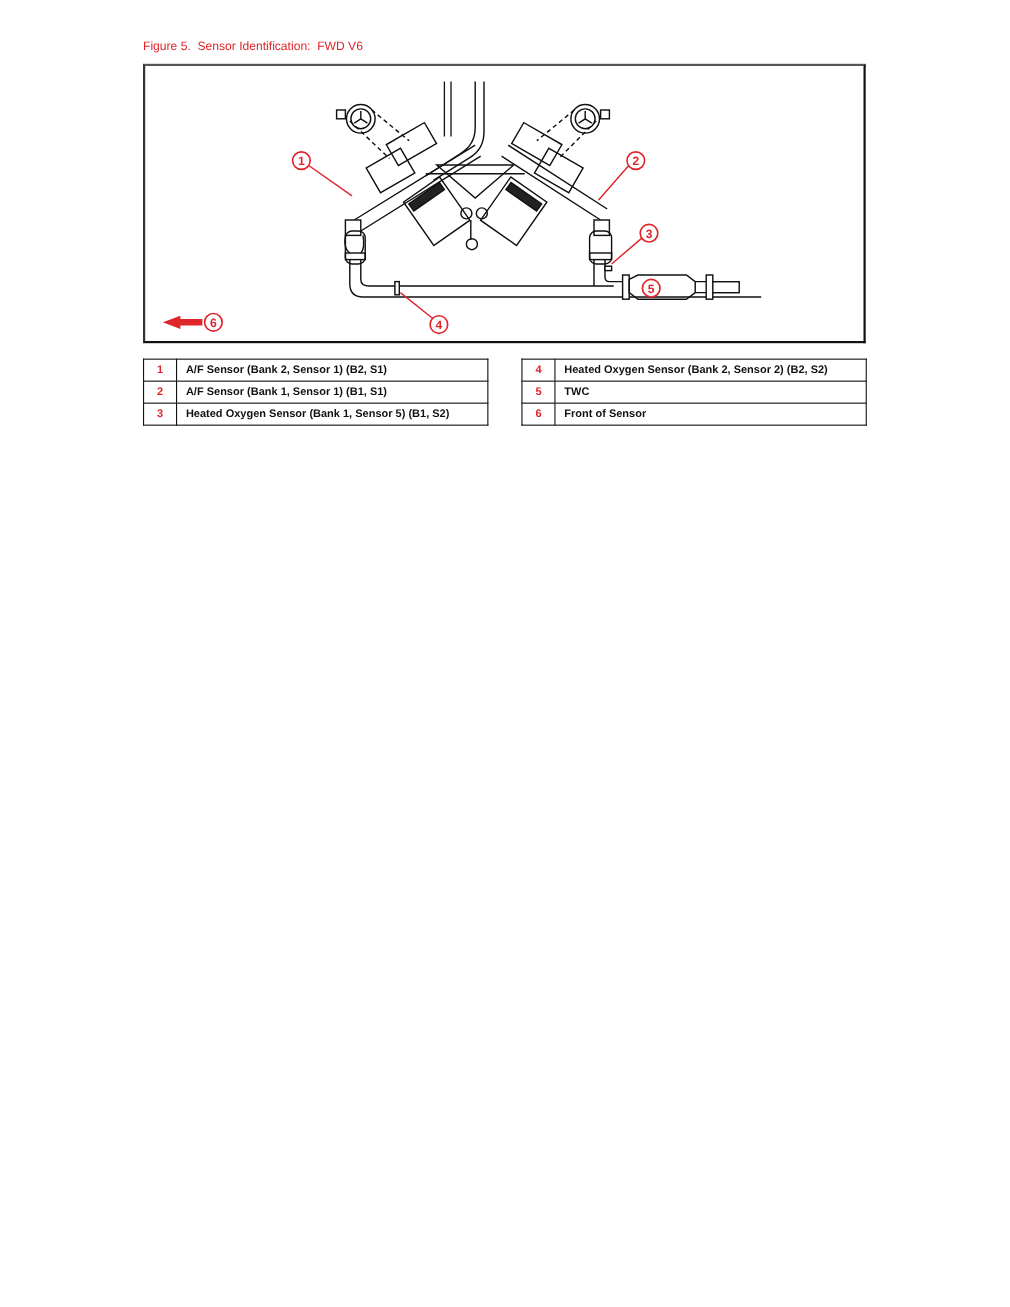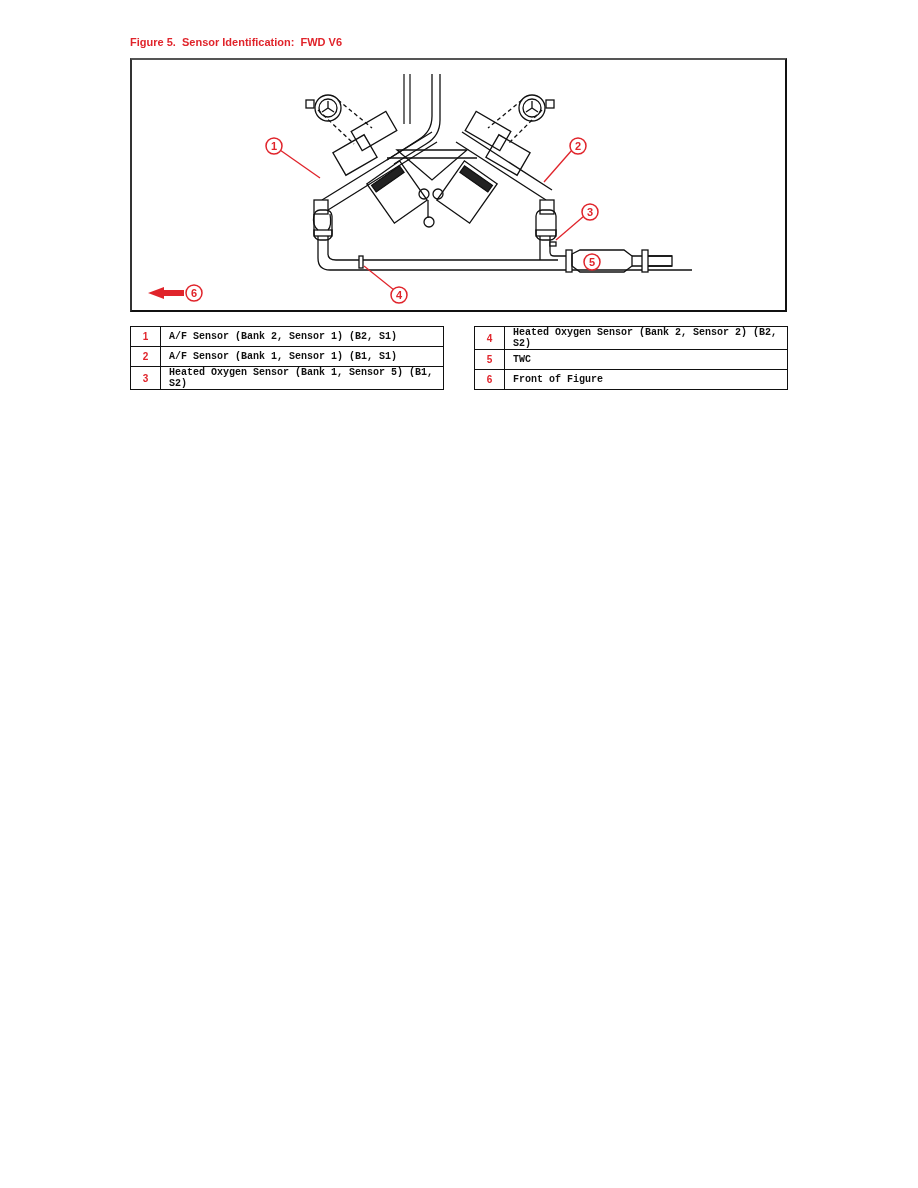--- a/index.html
+++ b/index.html
@@ -1,26 +1,26 @@
 <!DOCTYPE html>
 <html><head>
 <meta charset="utf-8">
 <style>
   html, body { margin: 0; padding: 0; background: #ffffff; }
   body { width: 918px; height: 1188px; position: relative; overflow: hidden;
          font-family: "Liberation Sans", sans-serif; }
-  .fig-title { position: absolute; left: 130px; top: 36px; font-size: 11px; font-weight: bold;
+  .fig-title { position: absolute; left: 130px; top: 36px; font-size: 11px; font-weight: normal;
                color: #e0242b; letter-spacing: 0; white-space: pre; }
   .fig-box { position: absolute; left: 130px; top: 58px; width: 653px; height: 250px;
              border: 2px solid #111; border-top-color: #555; border-left-color: #333; background: #fff; }
   .fig-box svg { position: absolute; left: 0; top: 0; }
   .legend { position: absolute; top: 326px; border-collapse: collapse; font-size: 10px; font-weight: bold; }
   .legend td { border: 1.5px solid #111; height: 19px; padding: 0; }
   .legend td.num { width: 29px; text-align: center; color: #e0242b; }
-  .legend td.desc { padding-left: 8px; color: #111; font-family: Liberation Mono, monospace; }
+  .legend td.desc { padding-left: 8px; color: #111; }
   .legend-left { left: 130px; width: 314px; }
   .legend-right { left: 474px; width: 314px; }
 </style>
 </head>
 <body>
 
 <div class="fig-title">Figure 5.  Sensor Identification:  FWD V6</div>
 
 <div class="fig-box">
   <svg width="653" height="250" viewBox="0 0 653 250">
@@ -154,16 +154,16 @@
       <tr>
     <td class="num">4</td>
     <td class="desc">Heated Oxygen Sensor (Bank 2, Sensor 2) (B2, S2)</td>
   </tr>
   <tr>
     <td class="num">5</td>
     <td class="desc">TWC</td>
   </tr>
   <tr>
     <td class="num">6</td>
-    <td class="desc">Front of Figure</td>
+    <td class="desc">Front of Sensor</td>
   </tr>
 </tbody>
   </table>
 
 </body></html>

